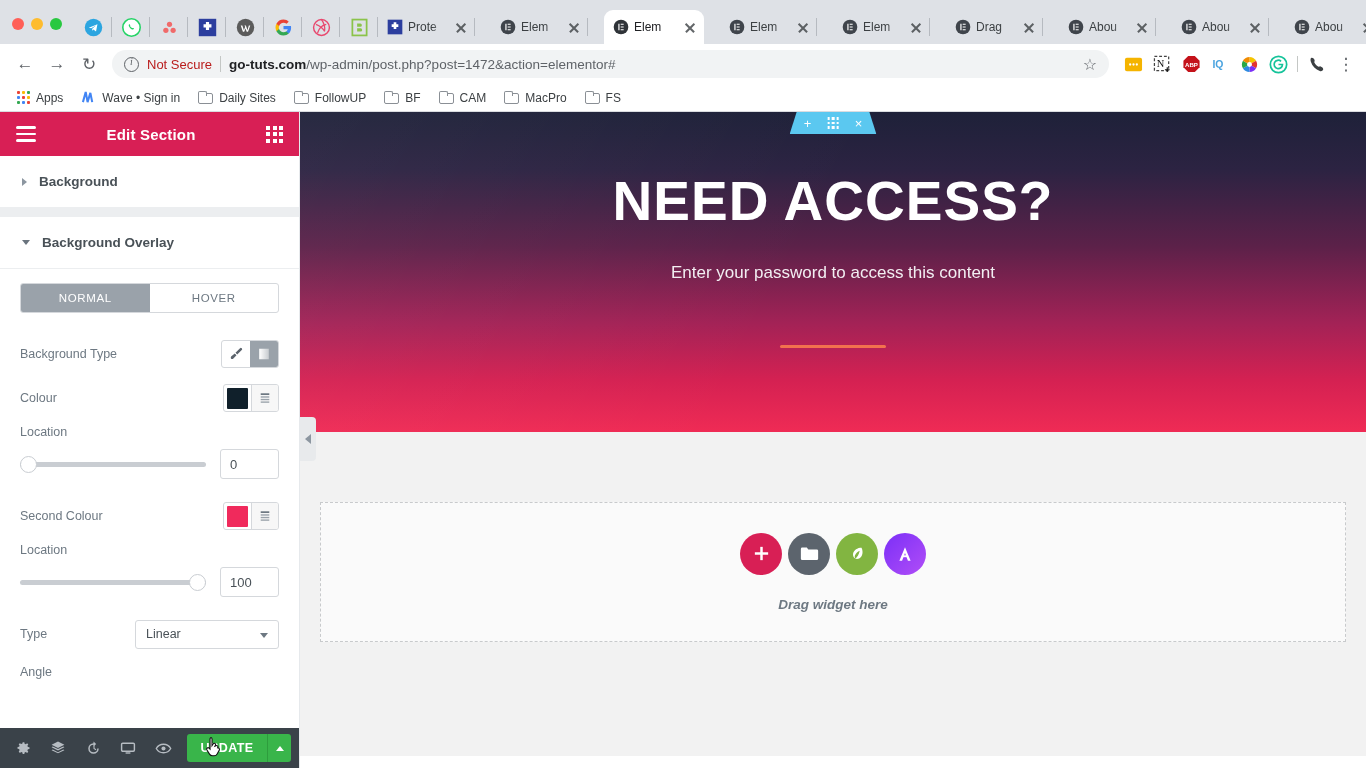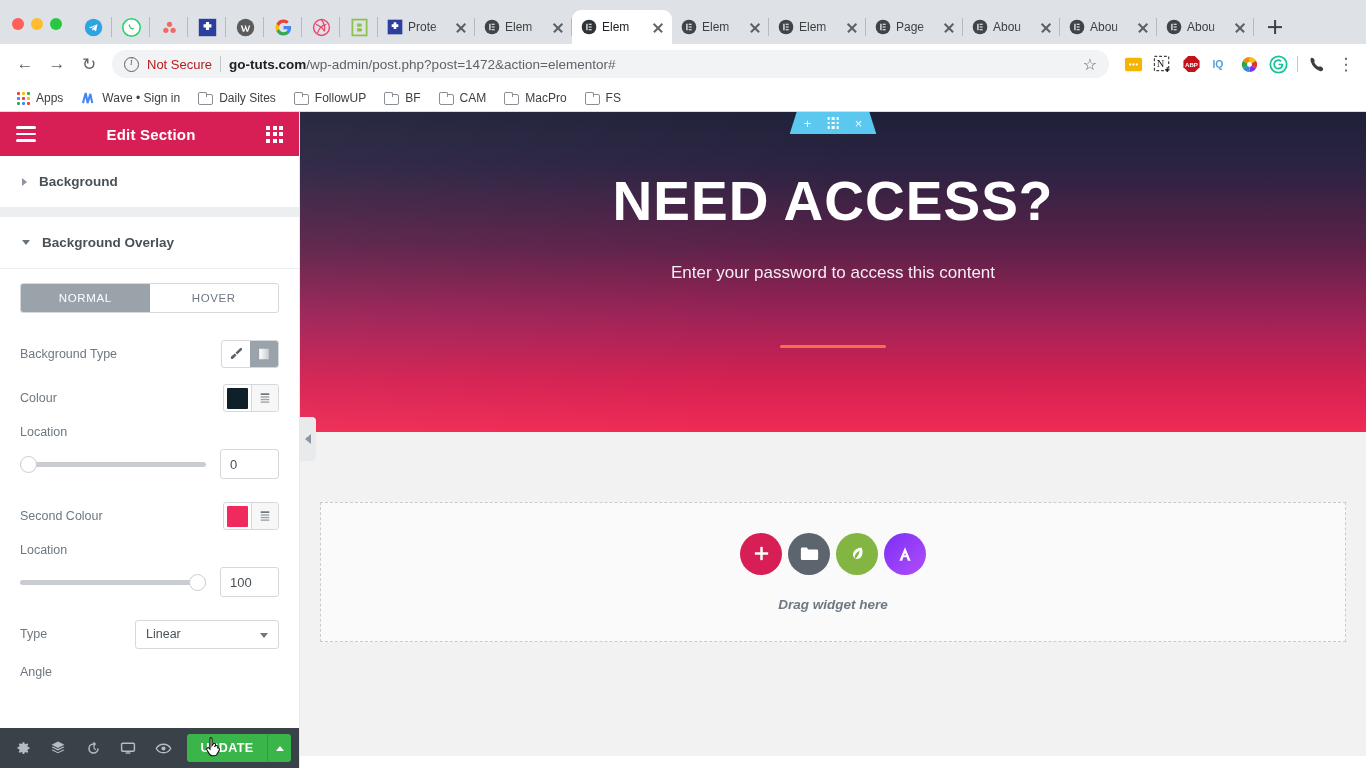--- a/index.html
+++ b/index.html
@@ -26,21 +26,21 @@
   .pinned {
     width: 38px; height: 34px; display: flex; align-items: center; justify-content: center;
     position: relative; cursor: default;
   }
   .pinned::after {
     content: ""; position: absolute; right: 0; top: 7px; bottom: 7px;
     width: 1px; background: #b6bac0;
   }
   .pinned .fav { width: 19px; height: 19px; display: block; }
 
-  .tabs { display: flex; align-items: flex-end; height: 100%; flex: 1; overflow: hidden; }
+  .tabs { display: flex; align-items: flex-end; height: 100%; flex: 1; overflow: hidden; gap: 16px; }
   .tab {
     height: 34px; width: 97px; display: flex; align-items: center; gap: 5px;
     padding: 0 6px 0 9px; position: relative; font-size: 12px; color: #3c4043;
     flex: 0 0 auto;
   }
   .tab::after {
     content: ""; position: absolute; right: 0; top: 8px; bottom: 8px;
     width: 1px; background: #b6bac0;
   }
   .tab.active {
@@ -94,21 +94,21 @@
   .star { font-size: 16px; color: #5f6368; margin-left: auto; padding-left: 8px; }
   .exts { display: flex; align-items: center; gap: 9px; padding-left: 6px; }
   .ext { width: 20px; height: 20px; display: flex; align-items: center; justify-content: center; }
   .kebab { width: 20px; color: #5f6368; text-align: center; font-size: 17px; line-height: 1; }
 
   .bookmarks {
     height: 28px; background: #fff; display: flex; align-items: center;
     gap: 4px; padding: 0 10px; font-size: 12px; color: #3c4043; flex: 0 0 28px;
     border-bottom: 1px solid #dadce0;
   }
-  .bm { display: flex; align-items: flex-end; gap: 6px; padding: 3px 7px; border-radius: 4px; white-space: nowrap; }
+  .bm { display: flex; align-items: center; gap: 6px; padding: 3px 7px; border-radius: 4px; white-space: nowrap; }
   .apps-grid { display: grid; grid-template-columns: repeat(3,3px); gap: 2px; width: 13px; }
   .apps-grid i { width: 3px; height: 3px; display: block; border-radius: 1px; }
   .folder-ic { width: 15px; height: 13px; position: relative; flex: 0 0 15px; }
   .folder-ic::before {
     content: ""; position: absolute; inset: 2px 0 0 0; border: 1.4px solid #8a8f95;
     border-radius: 2px; background: #fff;
   }
   .folder-ic::after {
     content: ""; position: absolute; left: 0; top: 0; width: 7px; height: 4px;
     border: 1.4px solid #8a8f95; border-bottom: none; border-radius: 2px 2px 0 0; background: #fff;
@@ -377,21 +377,21 @@
           <path d="M8 7h1.8v10H8zm3.5 0H16v1.8h-4.5zm0 4.1H16v1.8h-4.5zm0 4.1H16V17h-4.5z" fill="#fff"></path>
         </svg>
         <span class="ttl">Elem</span>
         <span class="x"></span>
       </div>
       <div class="tab">
         <svg class="fav" viewBox="0 0 24 24">
           <circle cx="12" cy="12" r="11" fill="#3f444b"></circle>
           <path d="M8 7h1.8v10H8zm3.5 0H16v1.8h-4.5zm0 4.1H16v1.8h-4.5zm0 4.1H16V17h-4.5z" fill="#fff"></path>
         </svg>
-        <span class="ttl">Page</span>
+        <span class="ttl">Drag</span>
         <span class="x"></span>
       </div>
       <div class="tab">
         <svg class="fav" viewBox="0 0 24 24">
           <circle cx="12" cy="12" r="11" fill="#3f444b"></circle>
           <path d="M8 7h1.8v10H8zm3.5 0H16v1.8h-4.5zm0 4.1H16v1.8h-4.5zm0 4.1H16V17h-4.5z" fill="#fff"></path>
         </svg>
         <span class="ttl">Abou</span>
         <span class="x"></span>
       </div>

